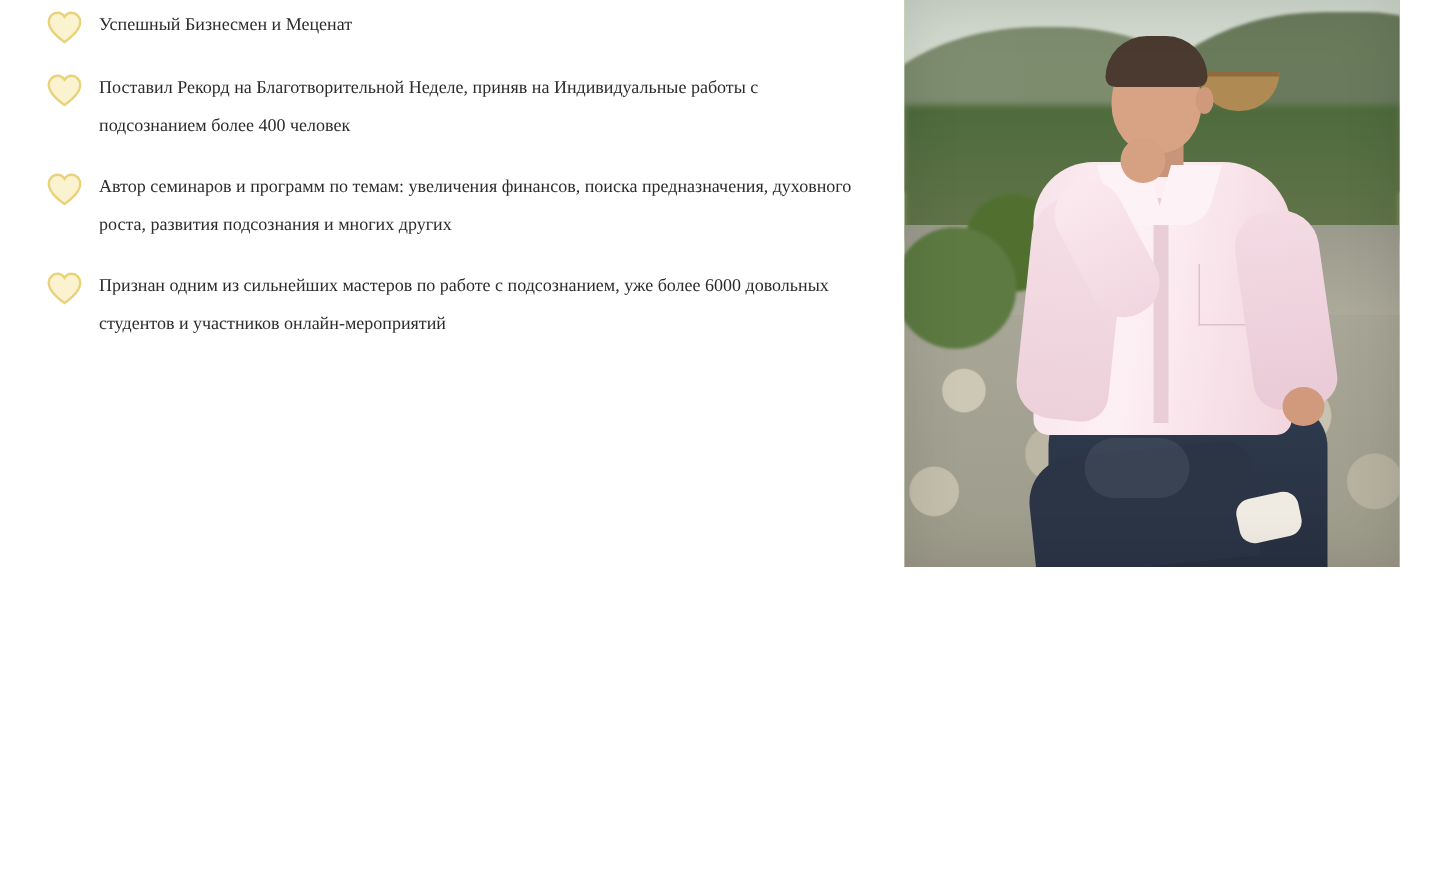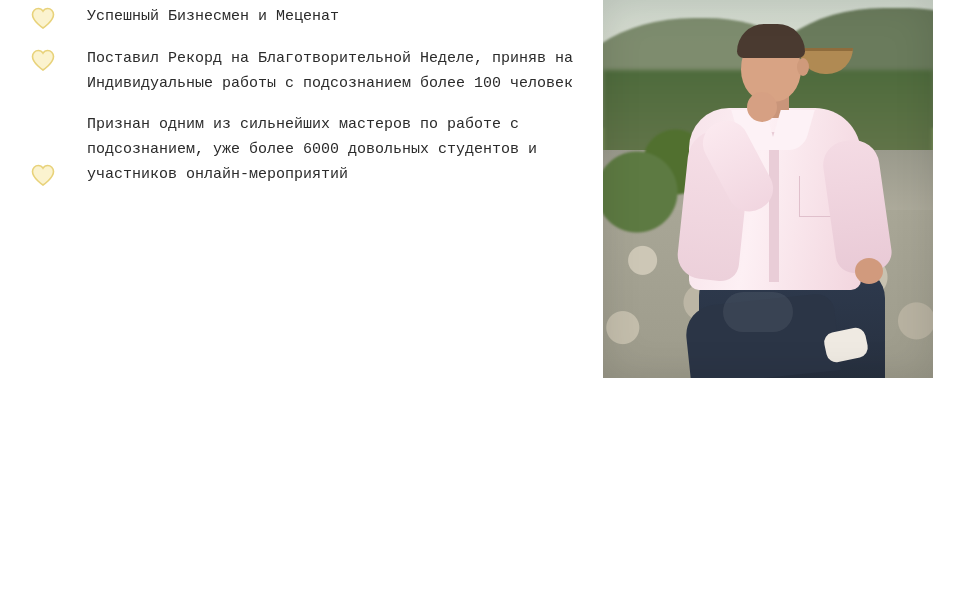--- a/index.html
+++ b/index.html
@@ -24,38 +24,36 @@
     top: 4px;
     width: 545px;
   }
   .bullet {
     display: flex;
     align-items: flex-start;
     margin-bottom: 16px;
   }
   .bullet:last-child {
     margin-bottom: 0;
-    align-items: flex-end;
   }
   .heart-icon {
     flex: 0 0 auto;
     width: 26px;
     height: 24px;
     margin-right: 10px;
     margin-top: 2px;
   }
   .heart-icon svg {
     display: block;
   }
   .bullet-text {
-    font-size: 15px;
+    font-size: 12px;
     line-height: 25px;
     color: #2b2b2b;
-    font-family: Liberation Mono, monospace;
-    margin-left: 21px;
+    font-family: Liberation Serif, serif;
   }
   .photo-frame {
     position: absolute;
     left: 603px;
     top: 0px;
     width: 330px;
     height: 378px;
     overflow: hidden;
     background: #8aa06a;
   }
@@ -251,23 +249,31 @@
     </div>
 
 
 
     <div class="bullet">
       <span class="heart-icon">
         <svg width="26" height="24" viewBox="0 0 26 24" aria-hidden="true">
           <path d="M13 22C13 22 2.5 15.2 2.5 8.6 2.5 5 5.2 2.5 8.3 2.5c2 0 3.7 1.1 4.7 2.7 1-1.6 2.7-2.7 4.7-2.7 3.1 0 5.8 2.5 5.8 6.1C23.5 15.2 13 22 13 22z" fill="#fbf3cf" stroke="#e8d27a" stroke-width="1.6"></path>
         </svg>
       </span>
-      <div class="bullet-text">Поставил Рекорд на Благотворительной Неделе, приняв на Индивидуальные работы с подсознанием более 100 человек</div>
-    </div>
-
+      <div class="bullet-text">Поставил Рекорд на Благотворительной Неделе, приняв на Индивидуальные работы с подсознанием более 400 человек</div>
+    </div>
+
+    <div class="bullet">
+      <span class="heart-icon">
+        <svg width="26" height="24" viewBox="0 0 26 24" aria-hidden="true">
+          <path d="M13 22C13 22 2.5 15.2 2.5 8.6 2.5 5 5.2 2.5 8.3 2.5c2 0 3.7 1.1 4.7 2.7 1-1.6 2.7-2.7 4.7-2.7 3.1 0 5.8 2.5 5.8 6.1C23.5 15.2 13 22 13 22z" fill="#fbf3cf" stroke="#e8d27a" stroke-width="1.6"></path>
+        </svg>
+      </span>
+      <div class="bullet-text">Автор семинаров и программ по темам: увеличения финансов, поиска предназначения, духовного роста, развития подсознания и многих других</div>
+    </div>
 
     <div class="bullet">
       <span class="heart-icon">
         <svg width="26" height="24" viewBox="0 0 26 24" aria-hidden="true">
           <path d="M13 22C13 22 2.5 15.2 2.5 8.6 2.5 5 5.2 2.5 8.3 2.5c2 0 3.7 1.1 4.7 2.7 1-1.6 2.7-2.7 4.7-2.7 3.1 0 5.8 2.5 5.8 6.1C23.5 15.2 13 22 13 22z" fill="#fbf3cf" stroke="#e8d27a" stroke-width="1.6"></path>
         </svg>
       </span>
       <div class="bullet-text">Признан одним из сильнейших мастеров по работе с подсознанием, уже более 6000 довольных студентов и участников онлайн-мероприятий</div>
     </div>
 

